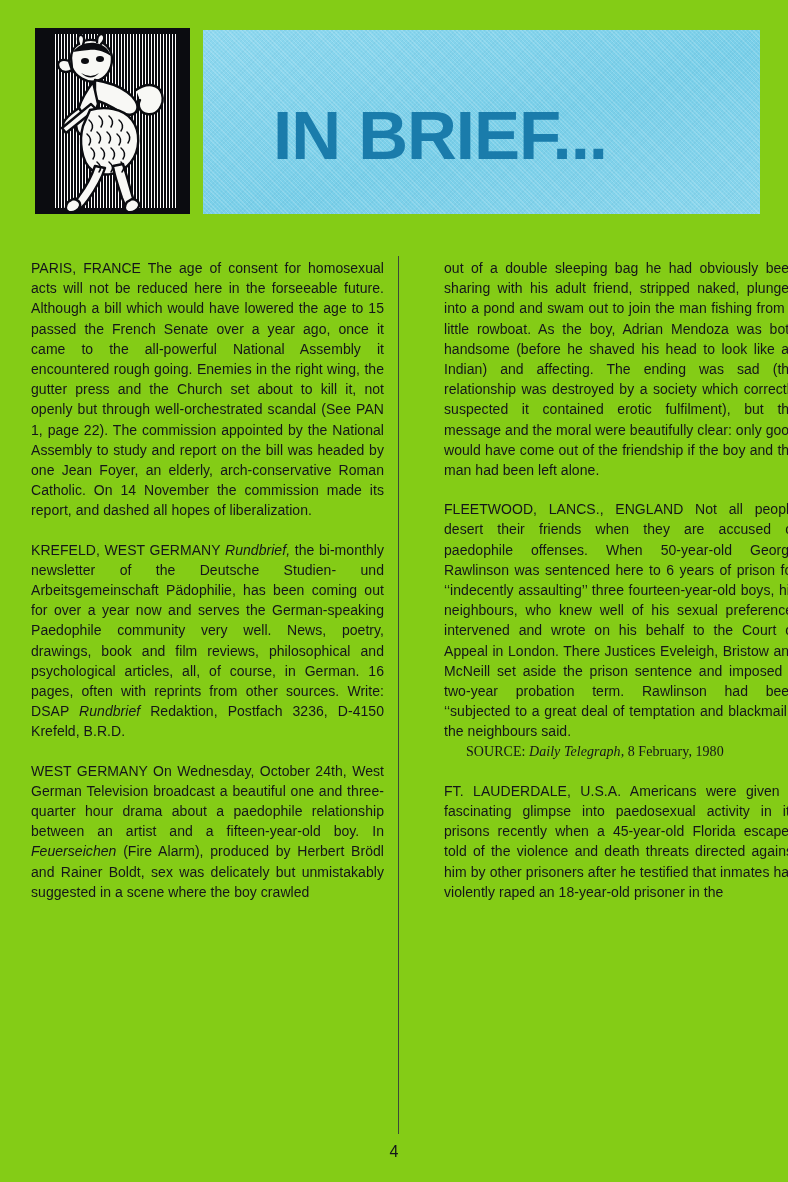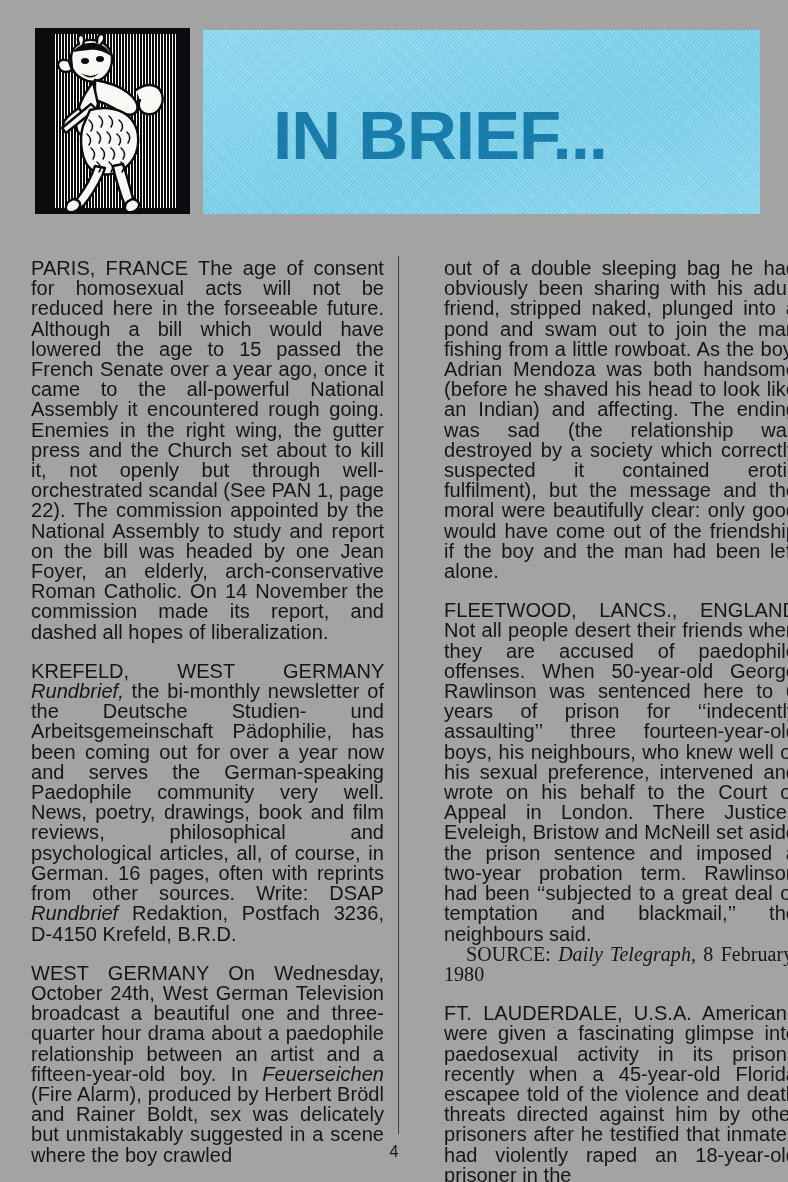--- a/index.html
+++ b/index.html
@@ -5,21 +5,21 @@
 <style>
   html, body {
     margin: 0;
     padding: 0;
     background: #ffffff;
   }
   .page {
     position: relative;
     width: 788px;
     height: 1182px;
-    background: #a3a3a3;
+    background: #84cc16;
     overflow: hidden;
     font-family: "Liberation Sans", sans-serif;
     color: #15161c;
   }
 
   
   .masthead {
     position: absolute;
     left: 0; top: 0;
     width: 788px;
@@ -85,21 +85,21 @@
     position: absolute;
     left: 0;
     top: 258px;
     width: 788px;
     height: 880px;
   }
   .col {
     position: absolute;
     top: 0;
     width: 353px;
-    font-size: 20px;
+    font-size: 14px;
     line-height: 20.2px;
     text-align: justify;
     text-justify: inter-word;
     color: #14151a;
     letter-spacing: 0.05px;
   }
   .col-left  { left: 31px; }
   .col-right { left: 444px; }
 
   .divider {

